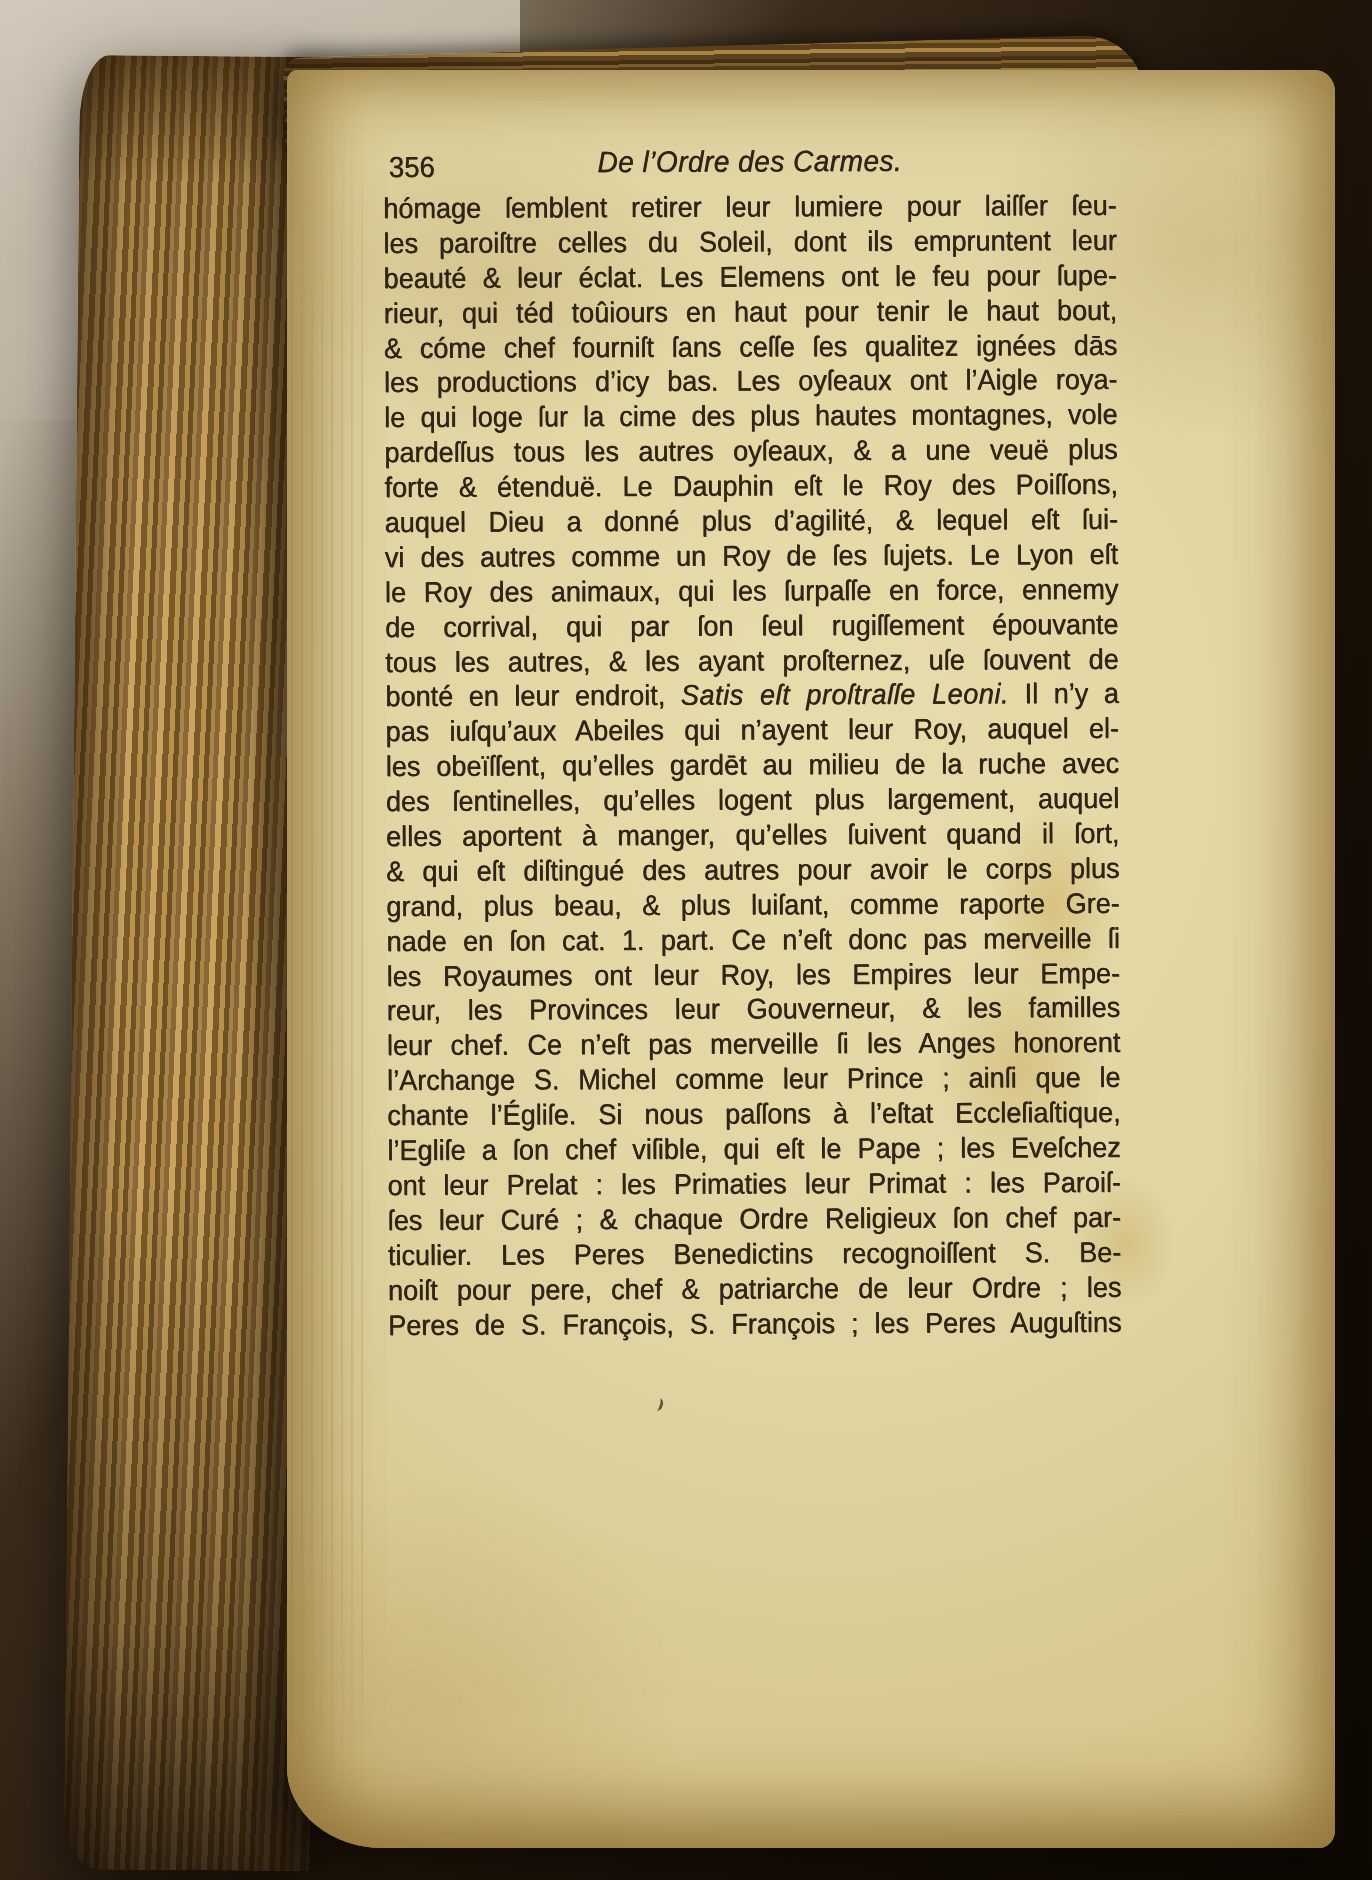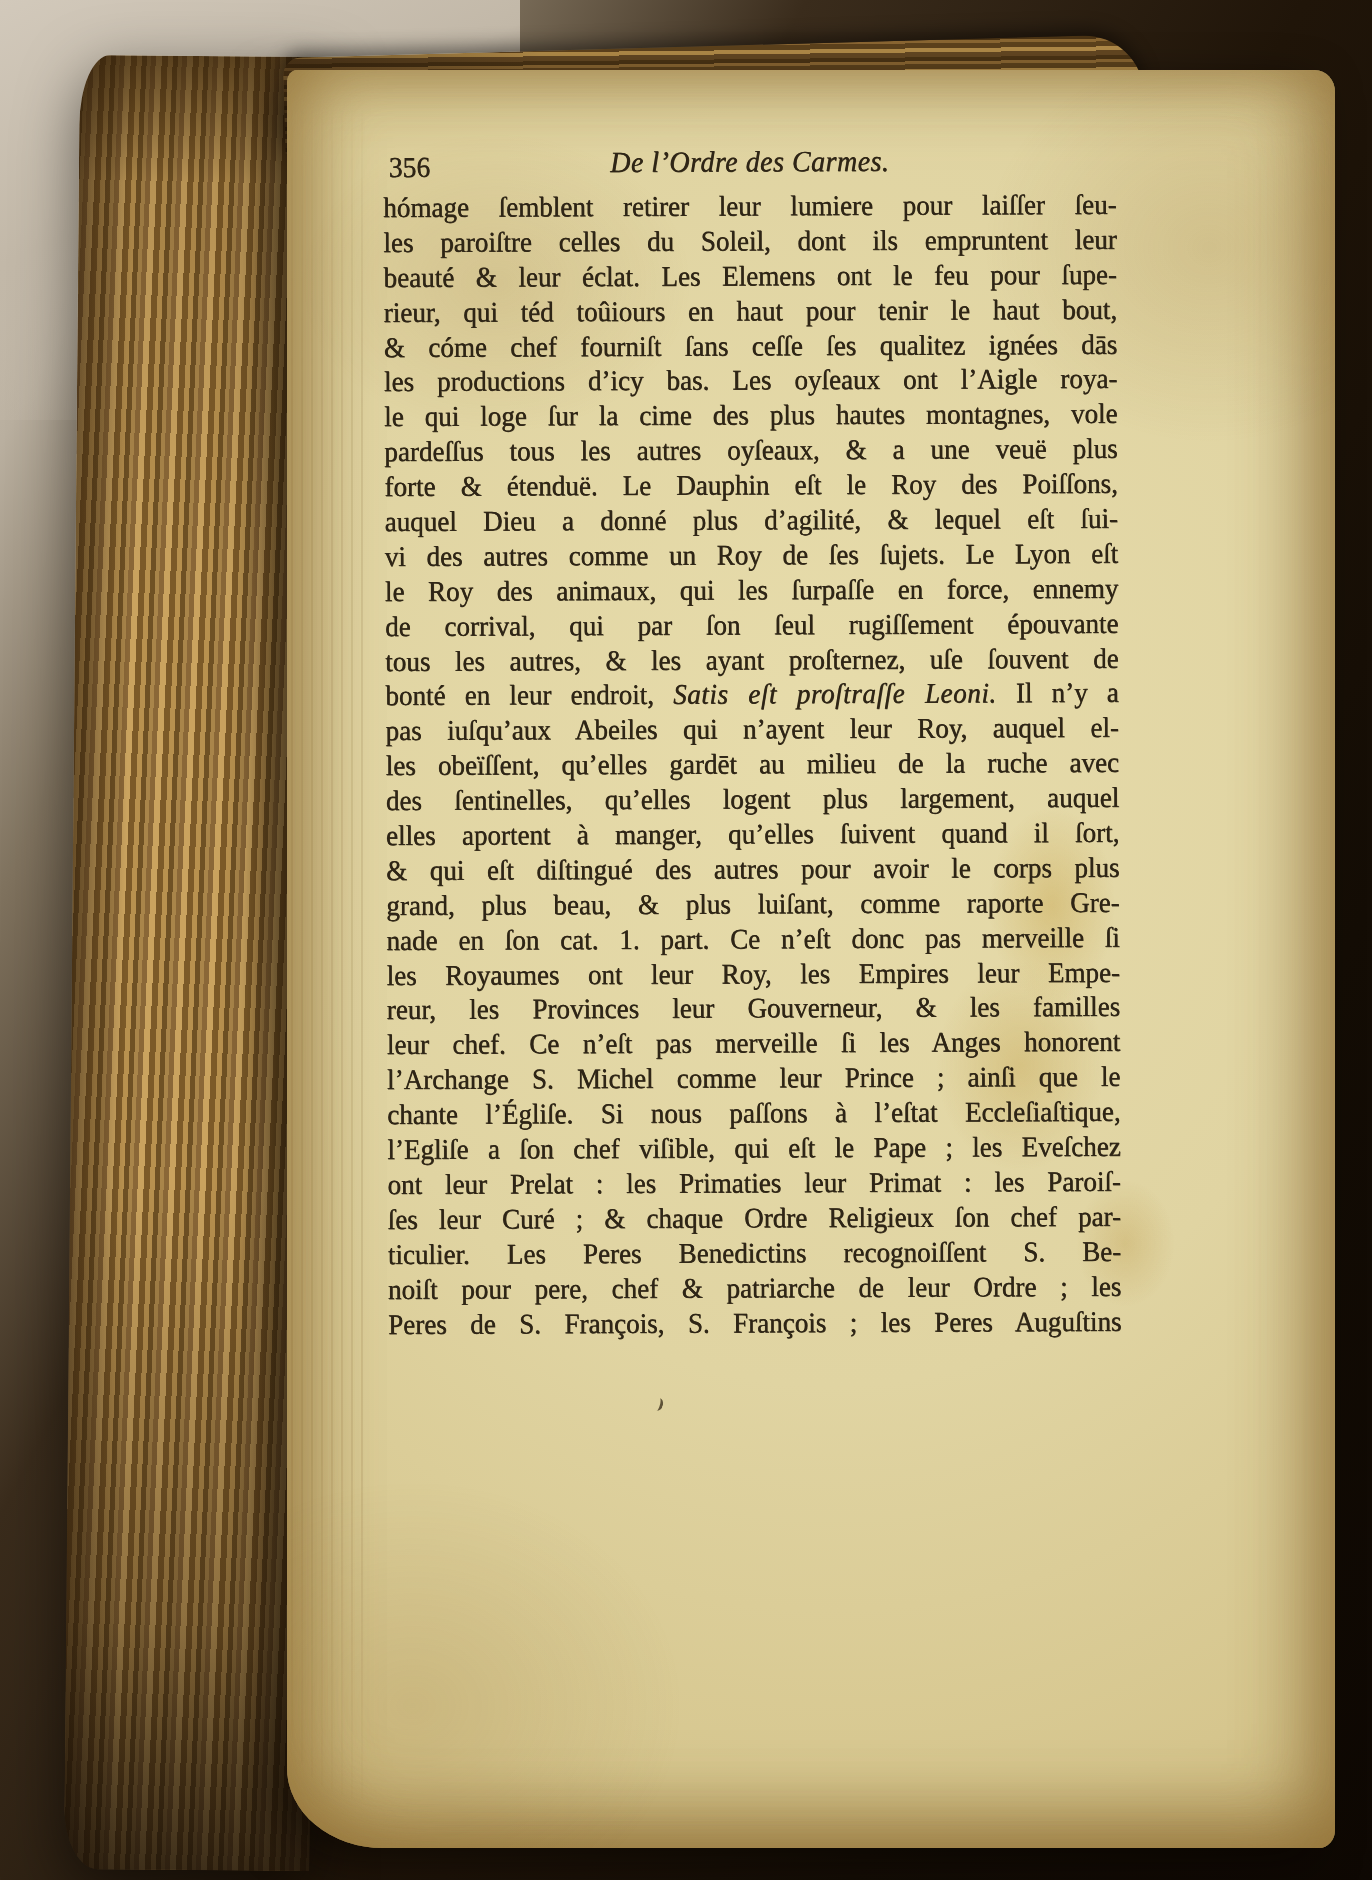--- a/index.html
+++ b/index.html
@@ -1,19 +1,19 @@
 <!DOCTYPE html>
 <html><head>
 <meta charset="utf-8">
 <style>
   html,body{margin:0;padding:0;background:#0d0804;}
   .photo{
     position:relative;width:1372px;height:1880px;overflow:hidden;
     background:linear-gradient(118deg,#cbc2b4 0%,#b9af9f 10%,#80735f 20%,#3a2c1c 34%,#201509 55%,#140d05 78%,#0e0803 100%);
-    font-family:Liberation Serif, serif;
+    font-family:Liberation Sans, sans-serif;
   }
   
   .backdrop-light{
     position:absolute;left:0;top:0;width:520px;height:420px;
     background:linear-gradient(155deg,#d2c9bb 0%,#c2b8a8 40%,rgba(150,135,110,0) 78%);
   }
   
   .fore-edge{
     position:absolute;left:72px;top:56px;width:245px;height:1814px;
     border-radius:30px 0 0 34px / 70px 0 0 60px;

